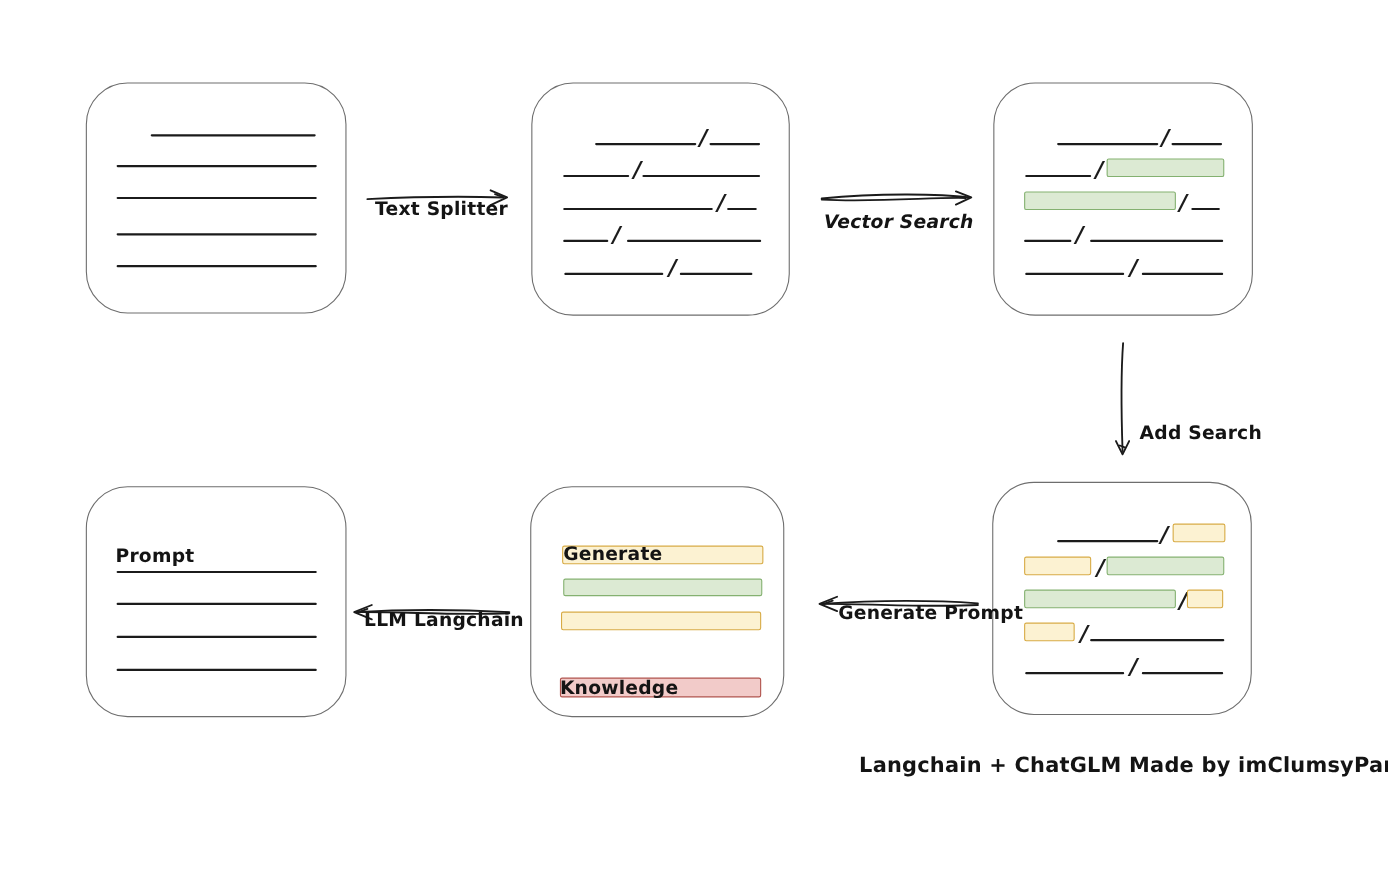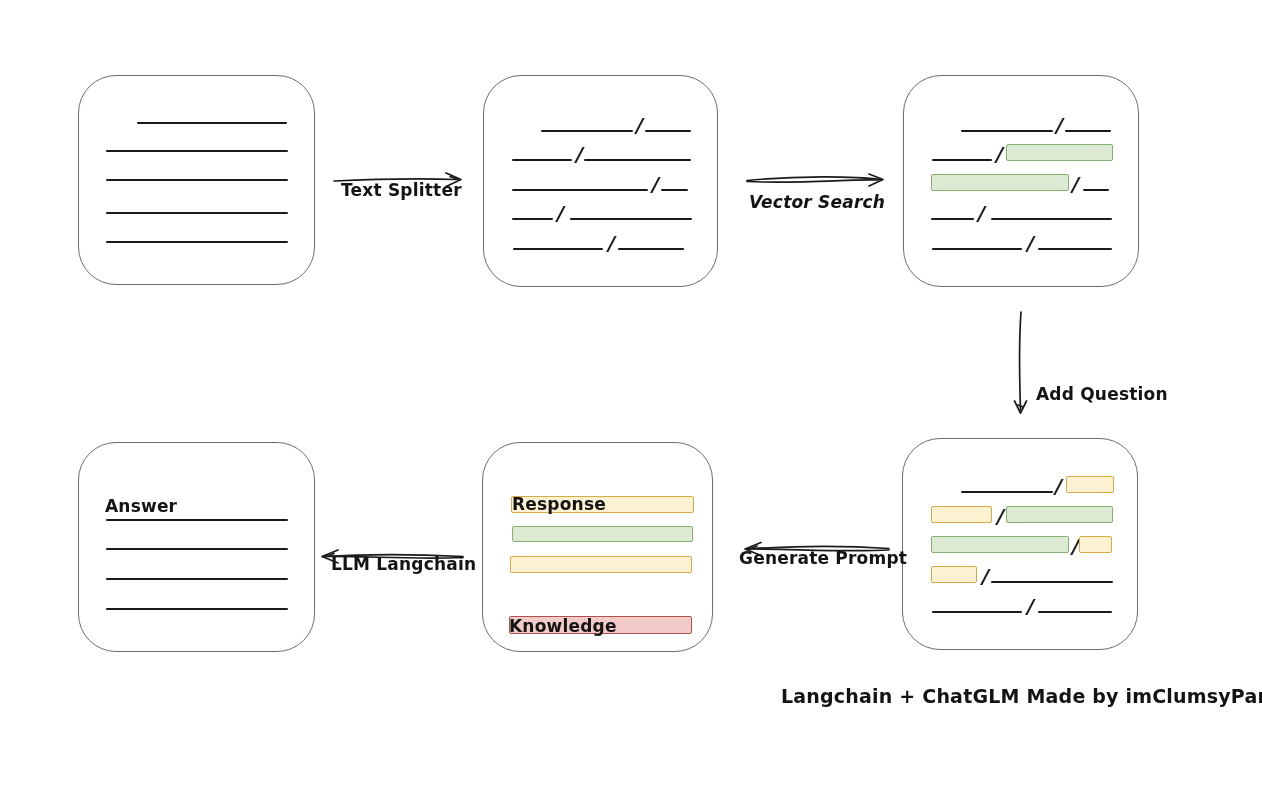--- a/index.html
+++ b/index.html
@@ -65,43 +65,43 @@
   .arrow path, .arrow polyline {
     fill: none;
     stroke: #1b1b1b;
     stroke-width: 1.7;
     stroke-linecap: round;
     stroke-linejoin: round;
   }
   .lbl-text-splitter   { left: 341px; top: 148px; }
   .lbl-vector-search   { left: 749px; top: 160px; font-style: italic; }
   .lbl-add-context     { left: 1036px; top: 352px; }
-  .lbl-generate-prompt { left: 739px; top: 516px; }
+  .lbl-generate-prompt { left: 762px; top: 516px; }
   .lbl-llm-response    { left: 331px; top: 522px; }
   .lbl-knowledge       { left: 512px; top: 462px; }
   .lbl-question        { left: 509px; top: 584px; }
   .lbl-answer          { left: 105px; top: 464px; }
   .arr-text-splitter   { left: 330px; top: 168px; }
   .arr-vector-search   { left: 742px; top: 168px; }
   .arr-add-context     { left: 1007px; top: 308px; }
   .arr-generate-prompt { left: 736px; top: 537px; }
   .arr-llm-response    { left: 314px; top: 544px; }
 </style>
 </head>
 <body>
 
 <div id="stage">
 
-  <div class="box-heading lbl-knowledge">Response</div>
+  <div class="box-heading lbl-knowledge">Generate</div>
   <div class="box-heading lbl-question">Knowledge</div>
-  <div class="box-heading lbl-answer">Answer</div>
+  <div class="box-heading lbl-answer">Prompt</div>
 
   <div class="arrow-label lbl-text-splitter">Text Splitter</div>
   <div class="arrow-label lbl-vector-search">Vector Search</div>
-  <div class="arrow-label lbl-add-context">Add Question</div>
+  <div class="arrow-label lbl-add-context">Add Search</div>
   <div class="arrow-label lbl-generate-prompt">Generate Prompt</div>
   <div class="arrow-label lbl-llm-response">LLM Langchain</div>
 
   <svg class="arrow arr-text-splitter" width="140" height="26" viewBox="0 0 140 26">
     <path d="M4,13 C 45,11 96,10.5 127,11.5"></path>
     <polyline points="116,5 131,11.5 116,18.5"></polyline>
     <polyline points="120,8.5 128,11.5"></polyline>
   </svg>
   <svg class="arrow arr-vector-search" width="150" height="26" viewBox="0 0 150 26">
     <path d="M5,12.5 C 55,7.5 112,8 139,11.5"></path>

